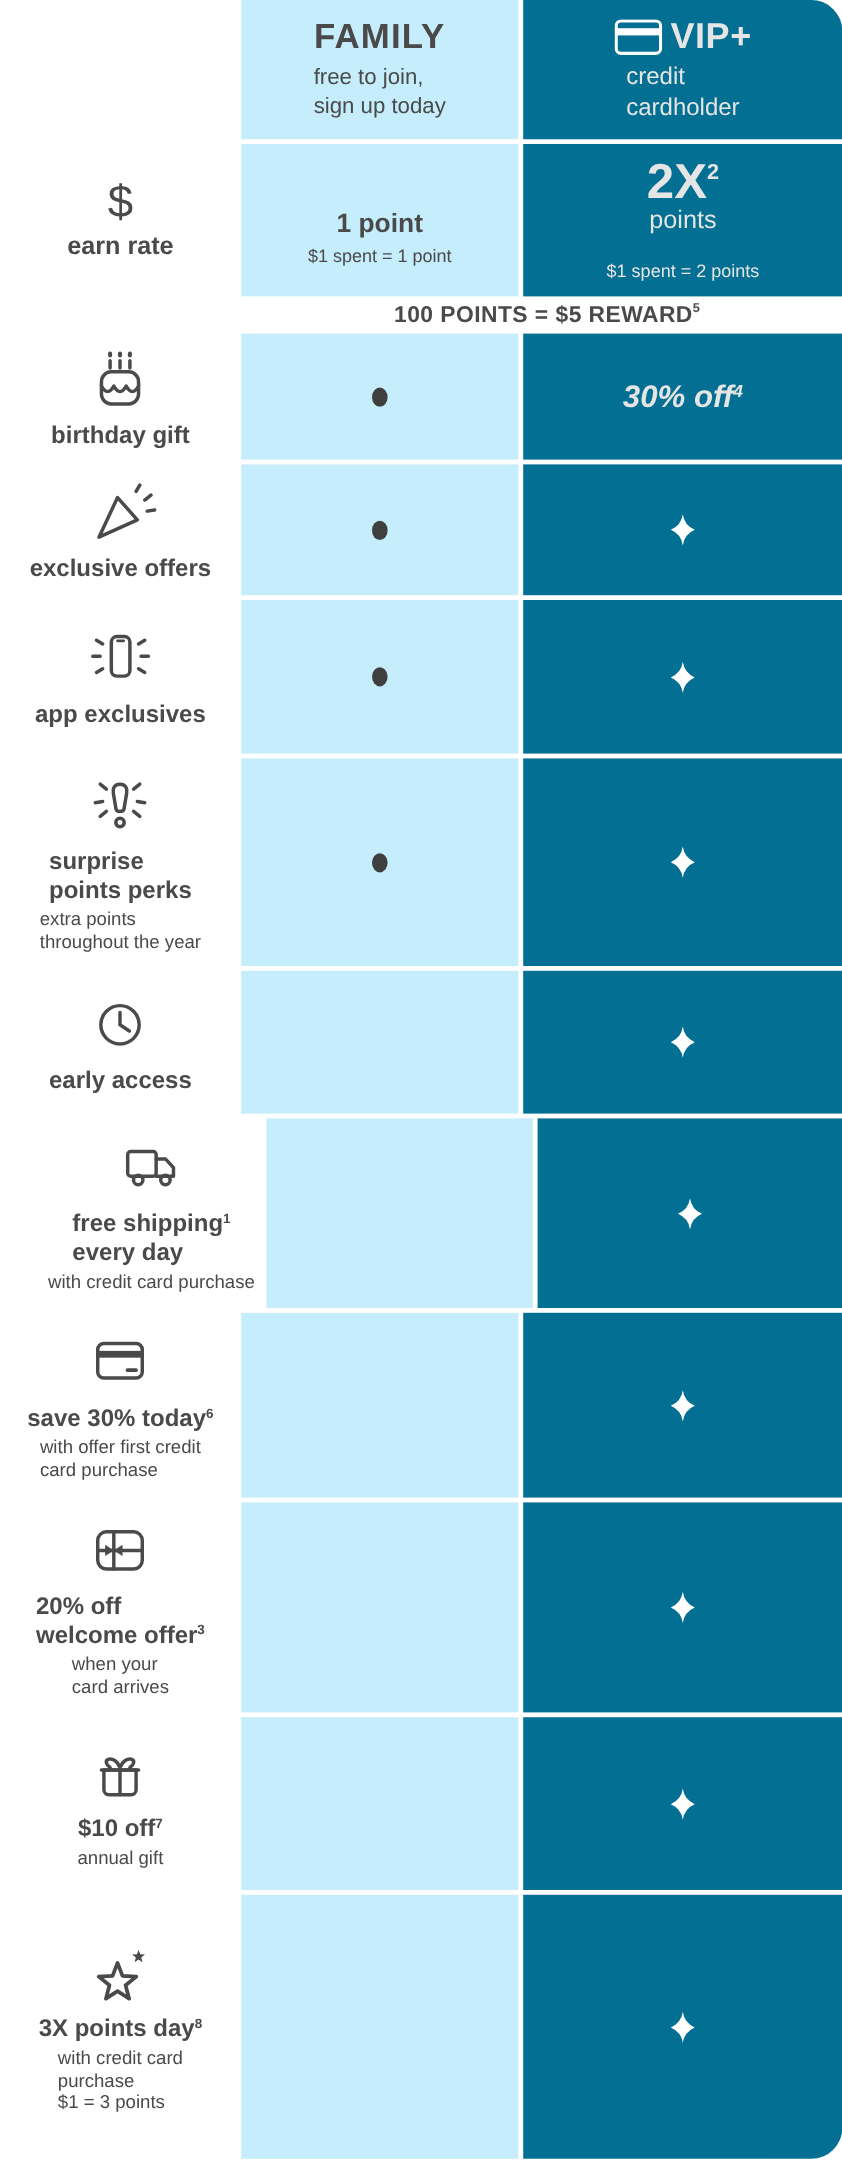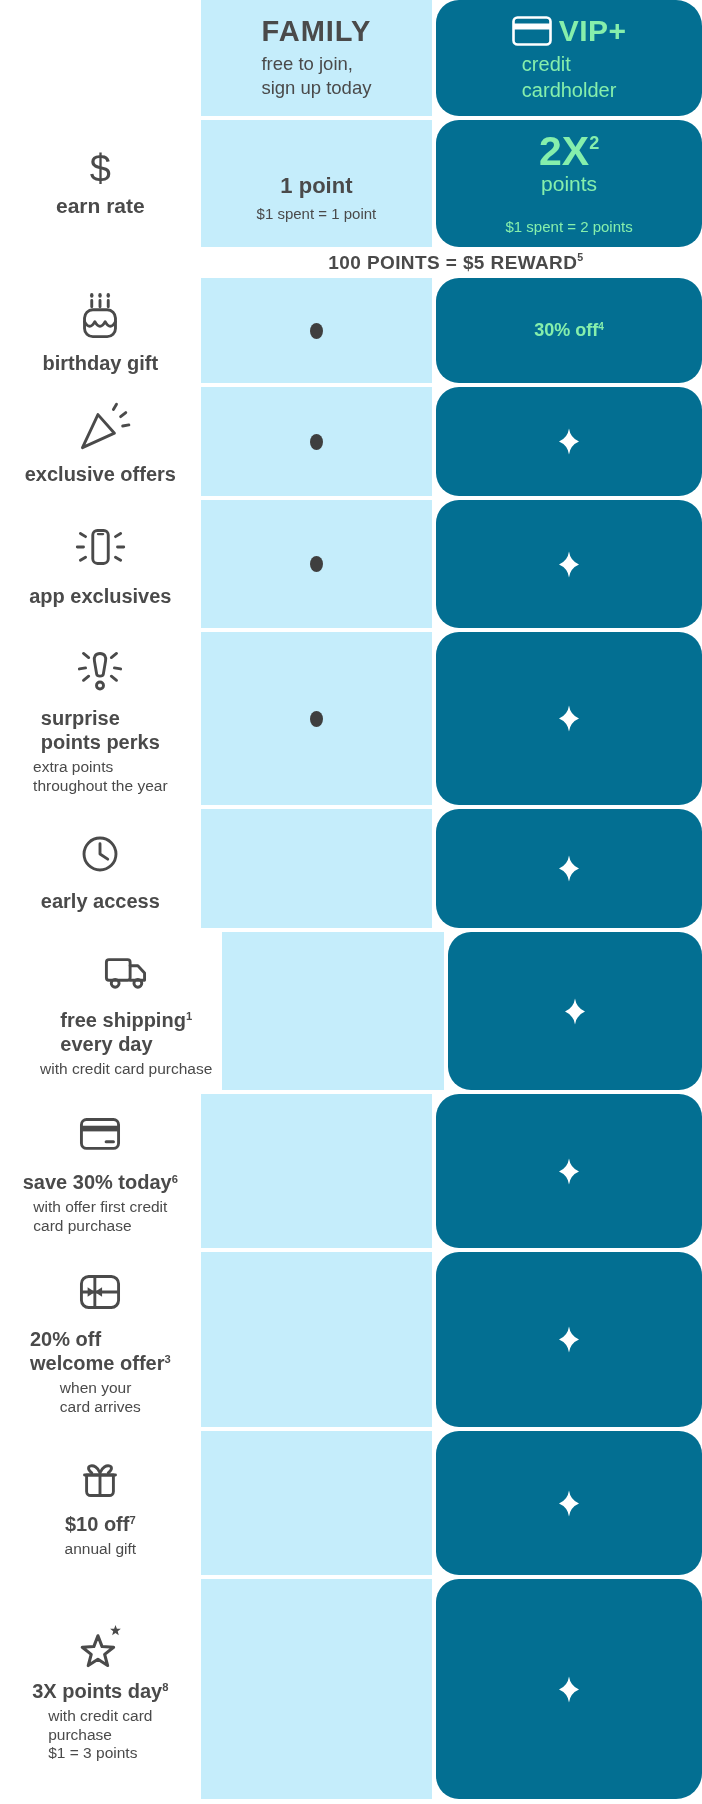--- a/index.html
+++ b/index.html
@@ -10,21 +10,21 @@
   }
   html,body{margin:0;padding:0;background:#ffffff;}
   .card{
     width:702px;height:1804px;background:#fff;position:relative;
     font-family:"Liberation Sans",sans-serif;color:var(--ink);overflow:hidden;
   }
   .row{display:flex;}
   .cell{box-sizing:border-box;display:flex;flex-direction:column;align-items:center;justify-content:center;text-align:left;}
   .label-cell{width:210px;background:#fff;padding:0 6px;}
   .family-cell{width:243px;margin-right:4px;background:var(--family-bg);}
-  .vip-cell{width:279px;background:var(--vip-bg);color:#86efac;border-radius:23px;}
+  .vip-cell{width:279px;background:var(--vip-bg);color:#e5e5e5;}
 
   
   .header-row{height:116px;margin-bottom:4px;}
   .vip-header{border-top-right-radius:26px;}
   .family-title{font-size:29px;font-weight:600;letter-spacing:1px;line-height:1.05;}
   .family-sub{font-size:18.5px;font-weight:400;line-height:1.3;margin-top:5px;}
   .vip-title-line{display:flex;align-items:center;gap:7px;font-size:30px;font-weight:800;letter-spacing:0.5px;}
   .vip-title-line svg{display:block;}
   .vip-sub{font-size:20px;font-weight:400;line-height:1.3;margin-top:3px;}
 
@@ -44,21 +44,21 @@
     display:flex;align-items:center;justify-content:center;
     font-size:19px;font-weight:700;letter-spacing:0.4px;color:var(--ink);}
 
   
   .benefit-row{margin-bottom:4px;}
   .benefit-title{font-size:20px;font-weight:700;line-height:1.2;}
   .benefit-sub{font-size:15.5px;font-weight:400;line-height:1.22;margin-top:4px;}
   .icon-wrap{display:block;margin-bottom:6px;}
   .icon-wrap svg{display:block;}
   .dot{width:13px;height:16px;border-radius:50%;background:var(--dot);}
-  .vip-benefit-text{font-size:18px;font-weight:700;}
+  .vip-benefit-text{font-size:26px;font-weight:700;font-style:italic;}
   .sup{font-size:56%;position:relative;top:-0.55em;}
   .last-vip{border-bottom-right-radius:26px;}
 </style>
 </head>
 <body>
 
 <div class="card">
 
   <div class="row header-row">
     <div class="cell label-cell"></div>

